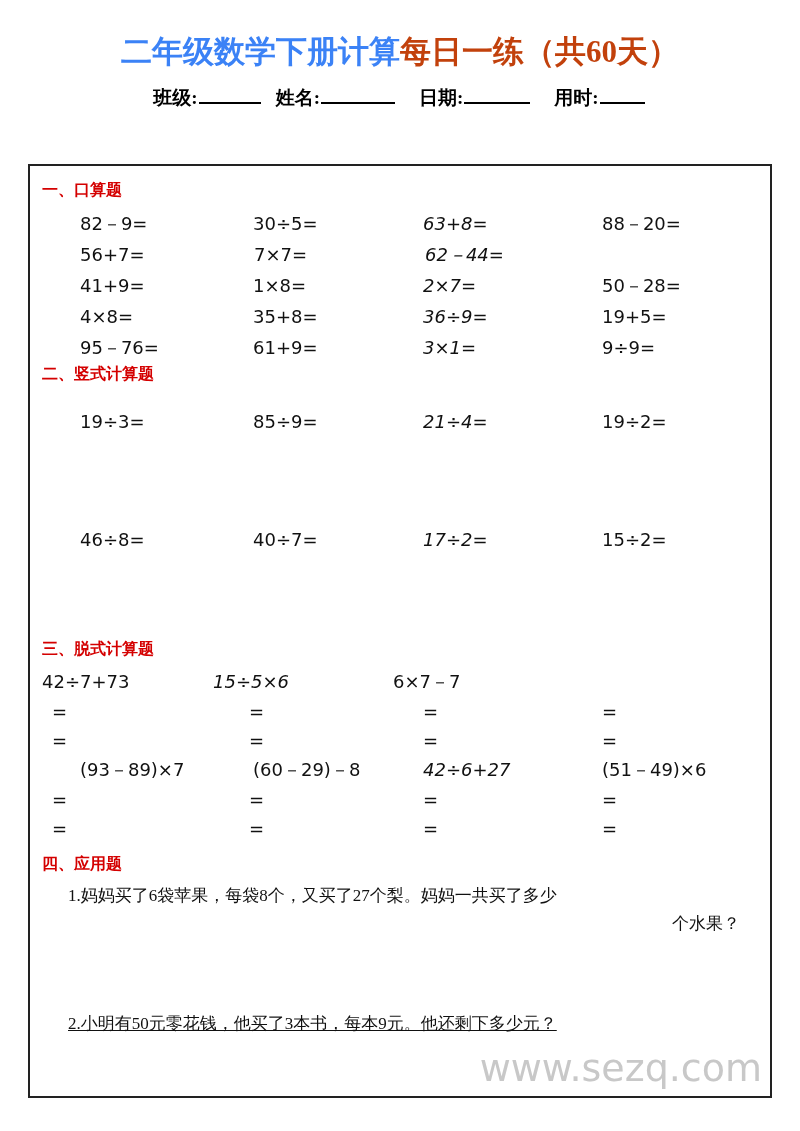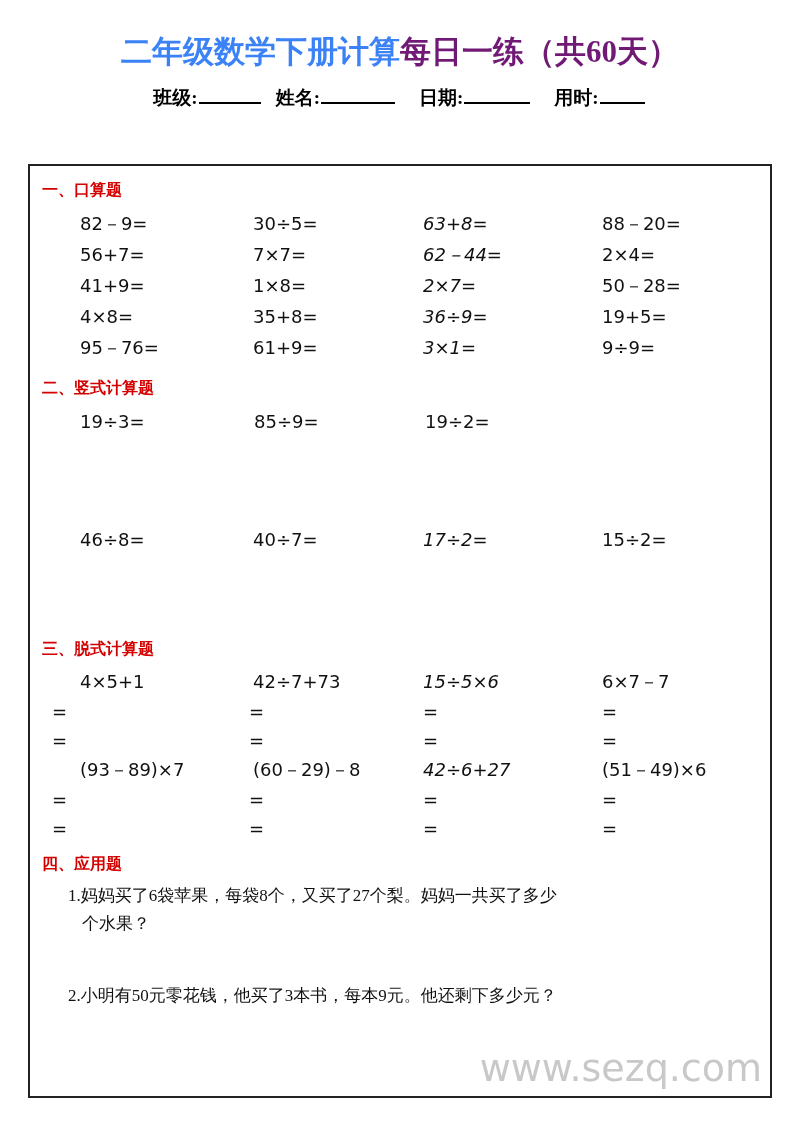--- a/index.html
+++ b/index.html
@@ -20,21 +20,21 @@
   .title {
     text-align: center;
     font-size: 31px;
     font-weight: bold;
     letter-spacing: 0px;
     padding-top: 33px;
     line-height: 1.25;
     white-space: nowrap;
   }
   .title .black { color: #3b82f6; }
-  .title .red { color: #701a75; margin-top: 12px; }
+  .title .red { color: #c2410c; margin-top: 12px; }
 
   
   .headerline {
     margin-top: 13px;
     text-align: center;
     font-size: 19px;
     font-weight: bold;
     white-space: nowrap;
   }
   .headerline .field {
@@ -128,20 +128,21 @@
     font-size: 17px;
     line-height: 28px;
     color: #111;
     padding-left: 38px;
     padding-right: 30px;
     text-indent: 0;
   }
   .word-item .wrap2 {
     display: block;
     padding-left: 14px;
+    text-align: right;
   }
 
   
   .watermark {
     position: absolute;
     right: 8px;
     bottom: 6px;
     font-size: 38px;
     color: #c8c8c8;
     font-family: "DejaVu Sans", "Liberation Sans", sans-serif;
@@ -169,21 +170,20 @@
     <div class="prob-row row-h-kou">
       <div class="prob-cell col0">82－9=</div>
       <div class="prob-cell col1">30÷5=</div>
       <div class="prob-cell col2">63+8=</div>
       <div class="prob-cell col3">88－20=</div>
     </div>
     <div class="prob-row row-h-kou">
       <div class="prob-cell col0">56+7=</div>
       <div class="prob-cell col1">7×7=</div>
       <div class="prob-cell col2">62－44=</div>
-      <div class="prob-cell col3">2×4=</div>
     </div>
     <div class="prob-row row-h-kou">
       <div class="prob-cell col0">41+9=</div>
       <div class="prob-cell col1">1×8=</div>
       <div class="prob-cell col2">2×7=</div>
       <div class="prob-cell col3">50－28=</div>
     </div>
     <div class="prob-row row-h-kou">
       <div class="prob-cell col0">4×8=</div>
       <div class="prob-cell col1">35+8=</div>
@@ -191,42 +191,42 @@
       <div class="prob-cell col3">19+5=</div>
     </div>
     <div class="prob-row row-h-kou">
       <div class="prob-cell col0">95－76=</div>
       <div class="prob-cell col1">61+9=</div>
       <div class="prob-cell col2">3×1=</div>
       <div class="prob-cell col3">9÷9=</div>
     </div>
   </div>
 
-  <div class="sec-title" style="top:212px;">二、竖式计算题</div>
+  <div class="sec-title" style="top:198px;">二、竖式计算题</div>
 
   <div class="prob-grid" style="top:226px;margin-top:16px;">
     <div class="prob-row row-h-shu">
       <div class="prob-cell col0">19÷3=</div>
       <div class="prob-cell col1">85÷9=</div>
+      <div class="prob-cell col2">21÷4=</div>
       <div class="prob-cell col3">19÷2=</div>
     </div>
     <div class="prob-row row-h-shu">
       <div class="prob-cell col0">46÷8=</div>
       <div class="prob-cell col1">40÷7=</div>
       <div class="prob-cell col2">17÷2=</div>
       <div class="prob-cell col3">15÷2=</div>
     </div>
   </div>
 
   <div class="sec-title" style="top:473px;">三、脱式计算题</div>
 
   <div class="prob-grid" style="top:501px;">
 
     <div class="prob-row row-h-tuo">
-      <div class="prob-cell col0">4×5+1</div>
       <div class="prob-cell col1">42÷7+73</div>
       <div class="prob-cell col2">15÷5×6</div>
       <div class="prob-cell col3">6×7－7</div>
     </div>
 
     <div class="prob-row row-h-eq">
       <div class="eq-mark eq-col0">=</div>
       <div class="eq-mark eq-col1">=</div>
       <div class="eq-mark eq-col2">=</div>
       <div class="eq-mark eq-col3">=</div>
@@ -261,21 +261,21 @@
     </div>
   </div>
 
   <div class="sec-title" style="top:688px;">四、应用题</div>
 
   <div class="word-block" style="top:716px;">
     <div class="word-item">
       <span>1.妈妈买了6袋苹果，每袋8个，又买了27个梨。妈妈一共买了多少</span>
       <span class="wrap2">个水果？</span>
     </div>
-    <div class="word-item" style="margin-top:44px;">
+    <div class="word-item" style="margin-top:72px;text-decoration:underline;">
       <span>2.小明有50元零花钱，他买了3本书，每本9元。他还剩下多少元？</span>
     </div>
   </div>
 
   <div class="watermark">www.sezq.com</div>
 
 </div>
 </div>
 
 </body></html>

